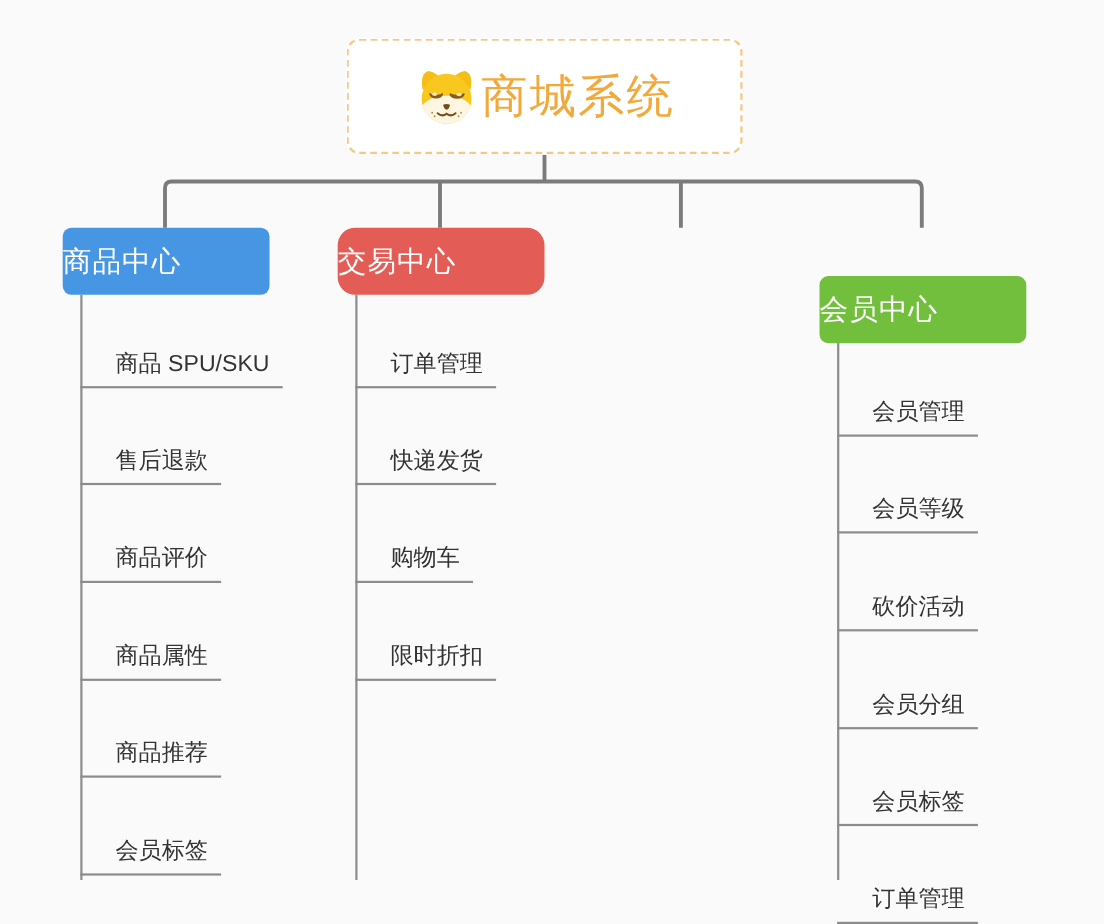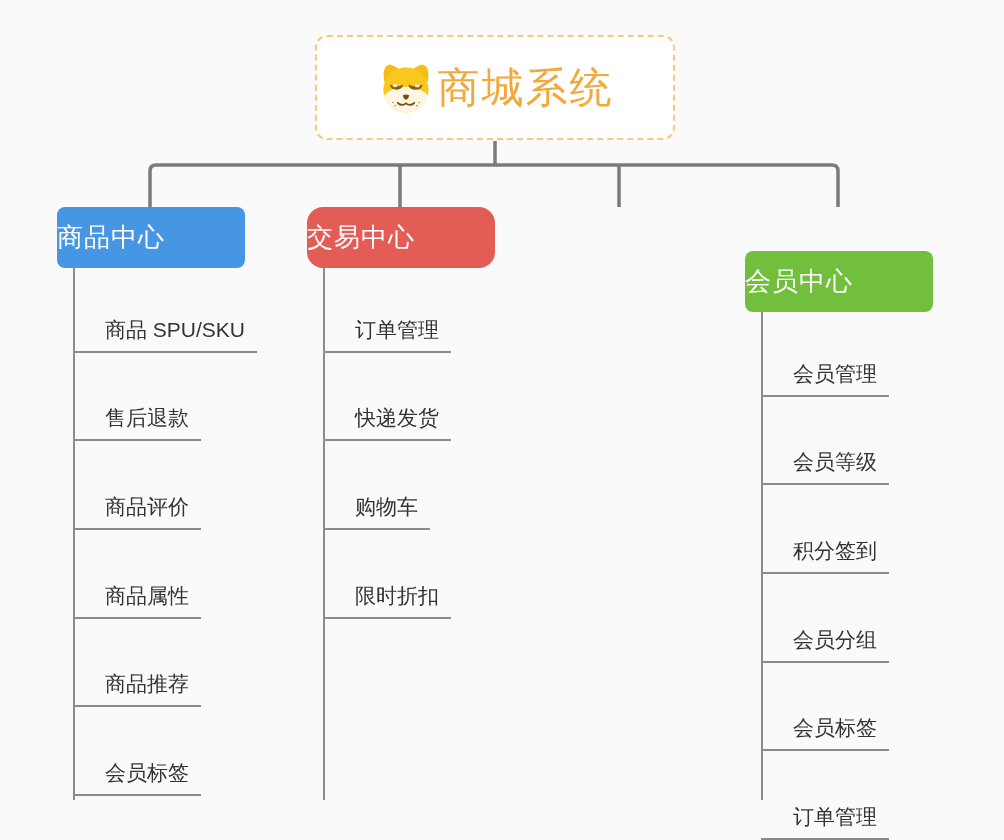--- a/index.html
+++ b/index.html
@@ -164,21 +164,21 @@
       <span>会员中心</span>
     </div>
     <div class="trunk"></div>
     <div class="item">
         <span class="item-label">会员管理</span>
       </div>
     <div class="item">
         <span class="item-label">会员等级</span>
       </div>
     <div class="item">
-        <span class="item-label">积分签到</span>
+        <span class="item-label">砍价活动</span>
       </div>
     <div class="item">
         <span class="item-label">会员分组</span>
       </div>
     <div class="item">
         <span class="item-label">会员标签</span>
       </div>
     <div class="item">
         <span class="item-label">订单管理</span>
       </div>

